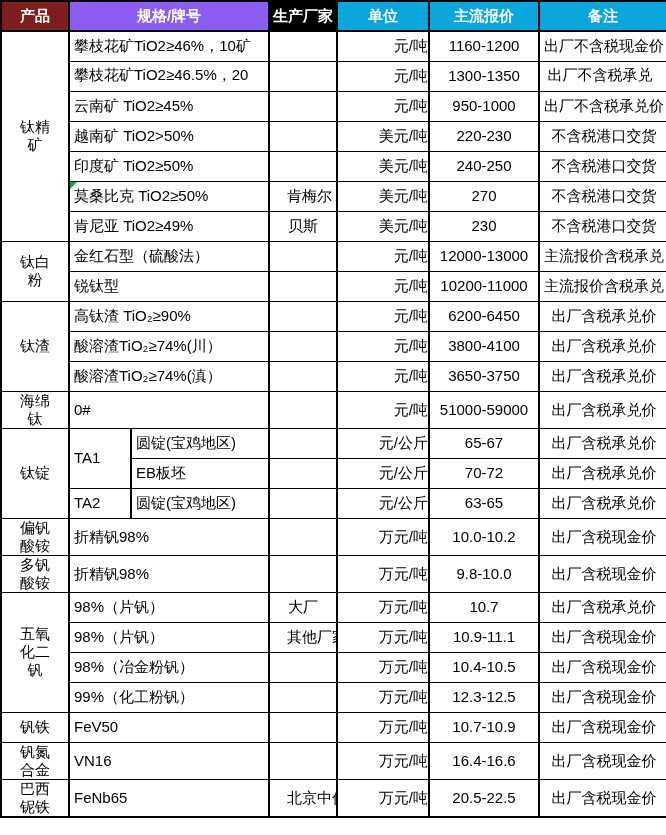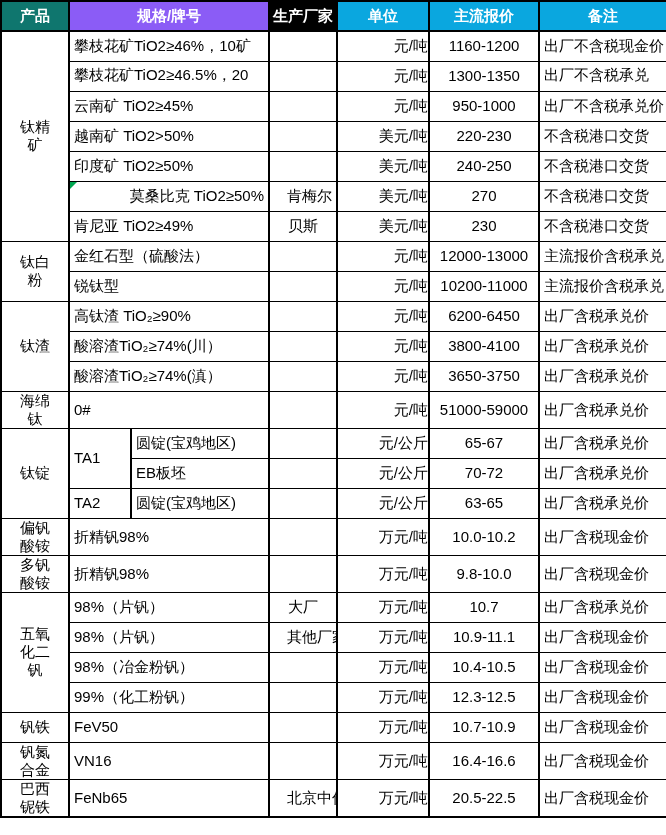--- a/index.html
+++ b/index.html
@@ -13,44 +13,44 @@
         vertical-align:middle;}
   thead tr{height:30px;}
   tbody tr{height:30px;}
   th{color:#fff;font-weight:bold;border-bottom-width:2px;text-align:center;}
   .c-prod{text-align:center;padding:0 14px;white-space:normal;}
   .c-grade{text-align:left;padding:0 4px;white-space:nowrap;}
   .c-spec{text-align:left;padding:0 4px;white-space:nowrap;}
   .c-maker{text-align:center;white-space:nowrap;padding:0 17px;}
   .c-unit{text-align:right;white-space:nowrap;}
   .c-price{text-align:center;white-space:nowrap;}
-  .c-note{text-align:left;padding:0 2px 0 4px;white-space:nowrap;}
+  .c-note{text-align:center;padding:0 2px 0 4px;white-space:nowrap;}
   td.wraps{white-space:normal;vertical-align:top;padding:0 10px 0 4px;}
   td.wraps .clip{height:29px;overflow:hidden;line-height:25px;}
-  .pos-rel{position:relative;text-align:right;}
+  .pos-rel{position:relative;}
   .marker{position:absolute;top:0;left:0;width:0;height:0;
           border-top:7px solid #00A650;border-right:7px solid transparent;}
 </style>
 </head>
 <body>
 
 <div class="page">
 <table>
   <colgroup>
     <col style="width:68px">
         <col style="width:62px">
         <col style="width:138px">
     <col style="width:68px">
         <col style="width:92px">
         <col style="width:110px">
     <col style="width:128px">
   </colgroup>
   <thead>
     <tr>
-      <th style="background-color: #0f766e;">产品</th>
+      <th style="background-color: #7f1d1d;">产品</th>
       <th colspan="2" style="background-color: #8b5cf6;">规格/牌号</th>
       <th style="background-color: #000000;">生产厂家</th>
       <th style="background-color: rgb(10, 167, 223);">单位</th>
       <th style="background-color: rgb(10, 167, 223);">主流报价</th>
       <th style="background-color: rgb(10, 167, 223);">备注</th>
     </tr>
   </thead>
   <tbody>
     <tr>
       <td class="c-prod" rowspan="7">钛精矿</td>

